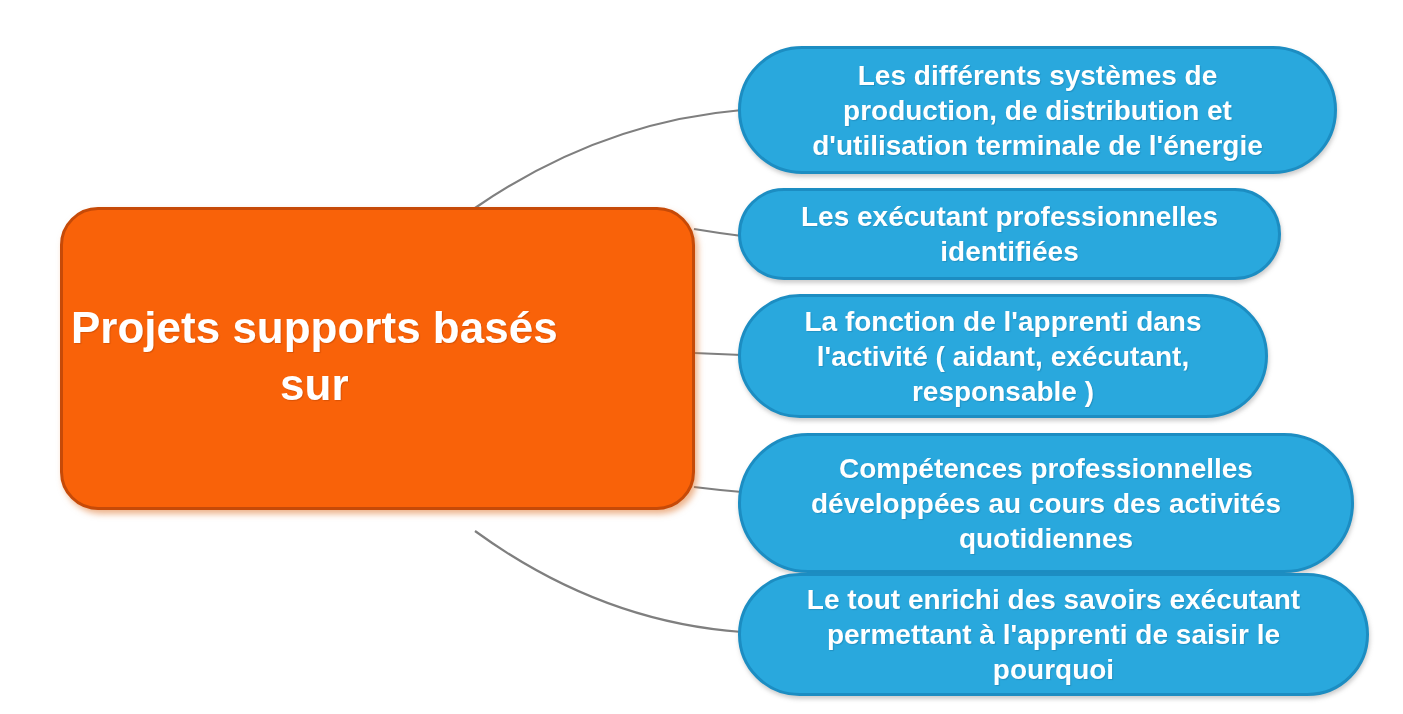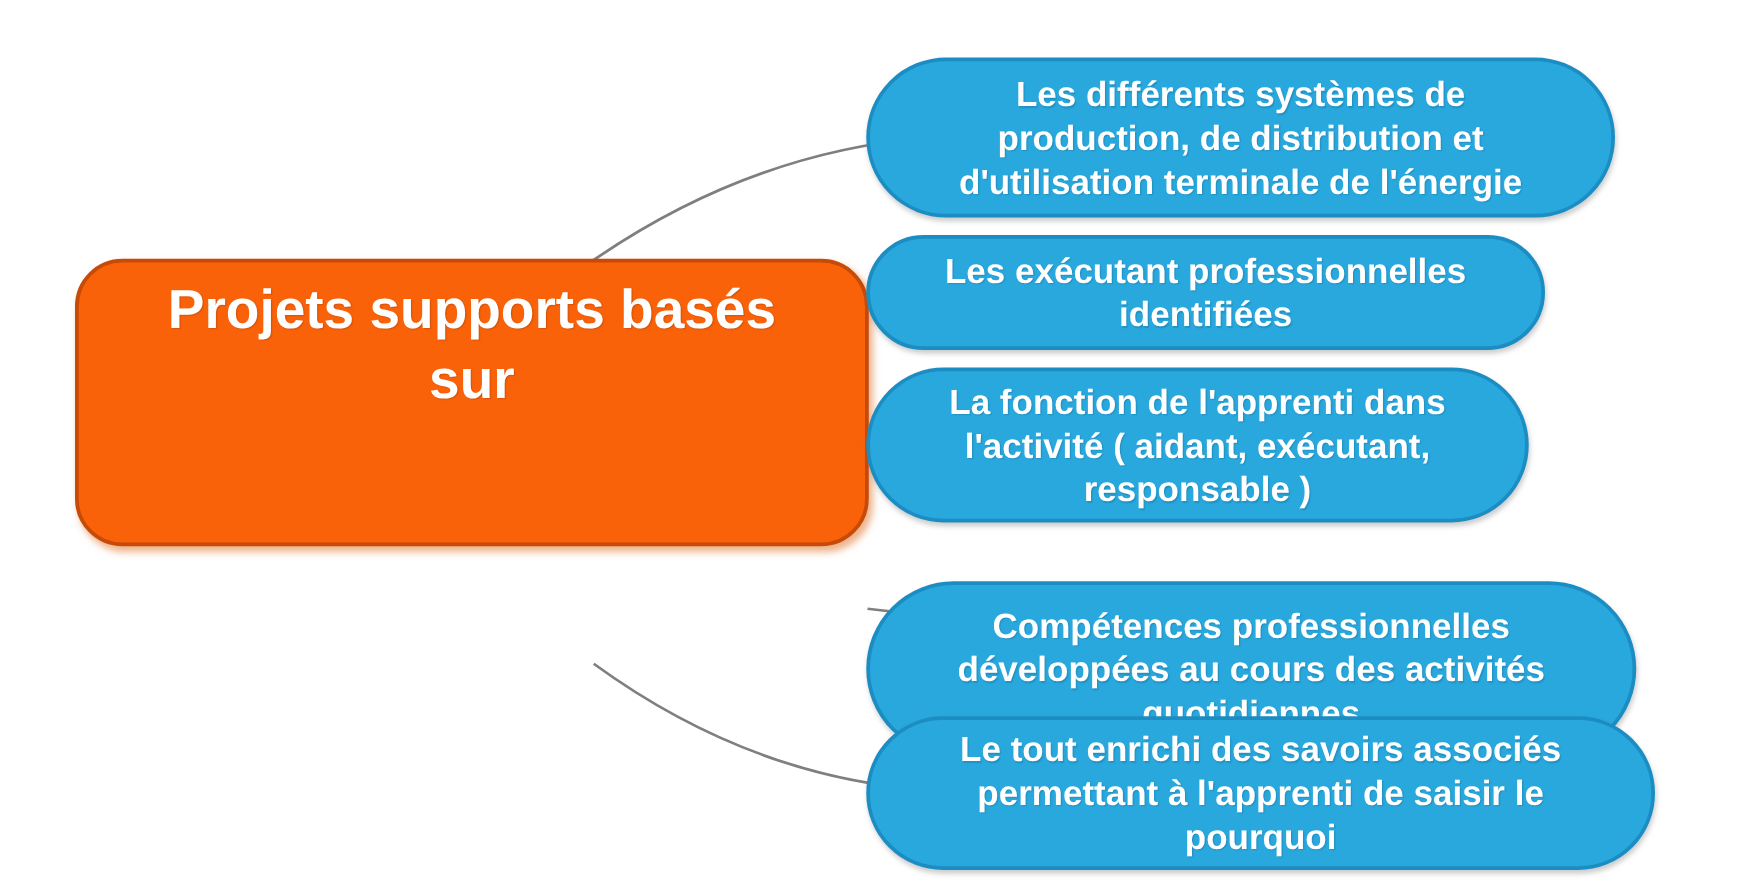--- a/index.html
+++ b/index.html
@@ -29,59 +29,58 @@
     z-index: 1;
   }
   .connectors path {
     fill: none;
     stroke: var(--connector, #7f7f7f);
     stroke-width: 2.2;
   }
   .root-node {
     position: absolute;
     left: 60px; top: 207px;
-    width: 635px; height: 230px;
+    width: 635px; height: 303px;
     z-index: 2;
     background: var(--root_fill, #f96209);
     border: 3px solid var(--root_border, #c64a08);
     border-radius: 38px;
     box-shadow: 3px 4px 6px rgba(222, 116, 44, 0.55);
     display: flex;
-    flex-direction: column;
     justify-content: space-between;
     align-items: center;
     text-align: center;
     padding: 10px 8px 14px;
     font-size: 44px;
     line-height: 1.28;
     white-space: pre-line;
     text-shadow: 1px 1px 1px rgba(120, 40, 0, 0.25);
   }
   .branch-node {
     position: absolute;
-    left: 693px;
+    left: 738px;
     z-index: 2;
     background: var(--branch_fill, #29a8dd);
     border: 3px solid var(--branch_border, #1c8dc2);
     border-radius: 999px;
     box-shadow: 1px 3px 4px rgba(110, 110, 110, 0.35);
     display: flex;
     align-items: center;
     justify-content: center;
     text-align: center;
     padding: 0 14px;
     font-size: 28px;
     line-height: 35px;
     white-space: pre-line;
     text-shadow: 1px 1px 1px rgba(10, 80, 120, 0.25);
   }
   .n1 { top: 46px;  width: 599px; height: 128px; }
   .n2 { top: 188px; width: 543px; height: 92px;  }
   .n3 { top: 294px; width: 530px; height: 124px; align-items: center; }
-  .n4 { top: 433px; width: 616px; height: 140px; margin-top: 32px; }
+  .n4 { top: 433px; width: 616px; height: 140px; }
   .n5 { top: 573px; width: 631px; height: 123px; }
 </style>
 </head>
 <body>
 
 <div class="canvas">
 
   <svg class="connectors" viewBox="0 0 1403 714" xmlns="http://www.w3.org/2000/svg">
     <path d="M 475 208 Q 600 122 742 110"></path>
     <path d="M 694 229 Q 718 233 742 236"></path>
@@ -112,18 +111,18 @@
 responsable )</span>
   </div>
 
   <div class="branch-node n4">
     <span>Compétences professionnelles
 développées au cours des activités
 quotidiennes</span>
   </div>
 
   <div class="branch-node n5">
-    <span>Le tout enrichi des savoirs associés
+    <span>Le tout enrichi des savoirs exécutant
 permettant à l'apprenti de saisir le
 pourquoi</span>
   </div>
 
 </div>
 
 </body></html>

